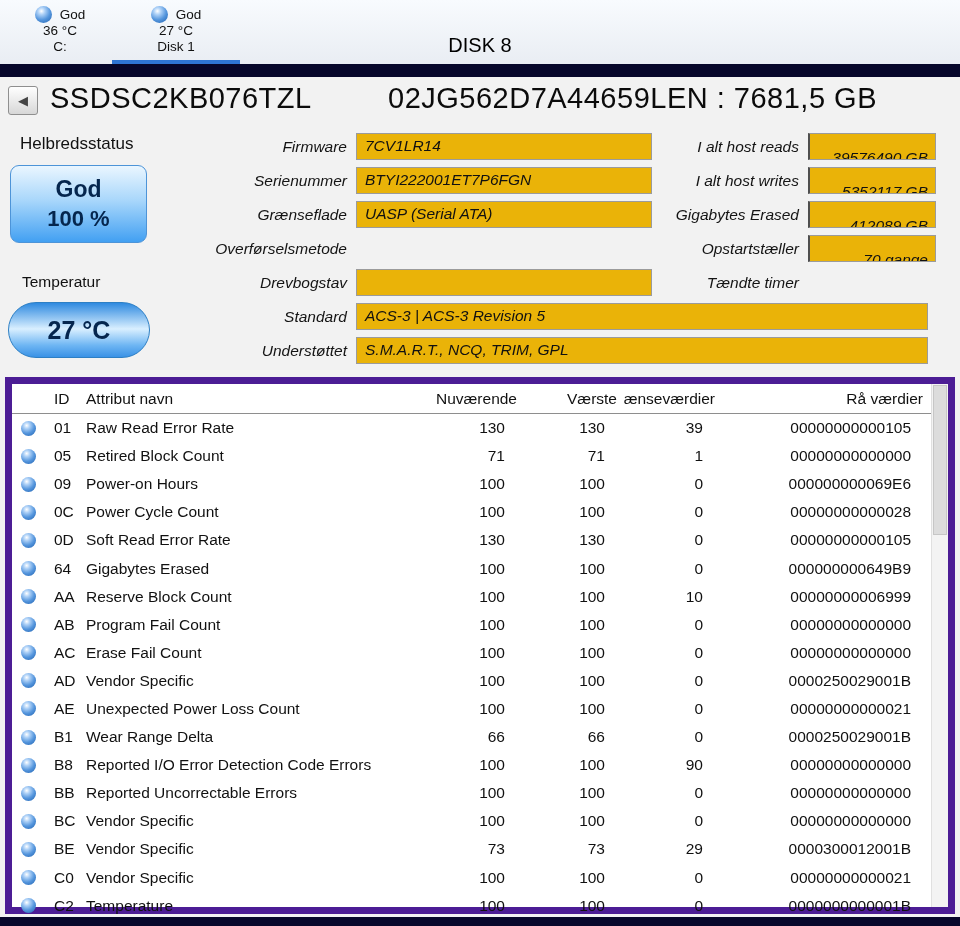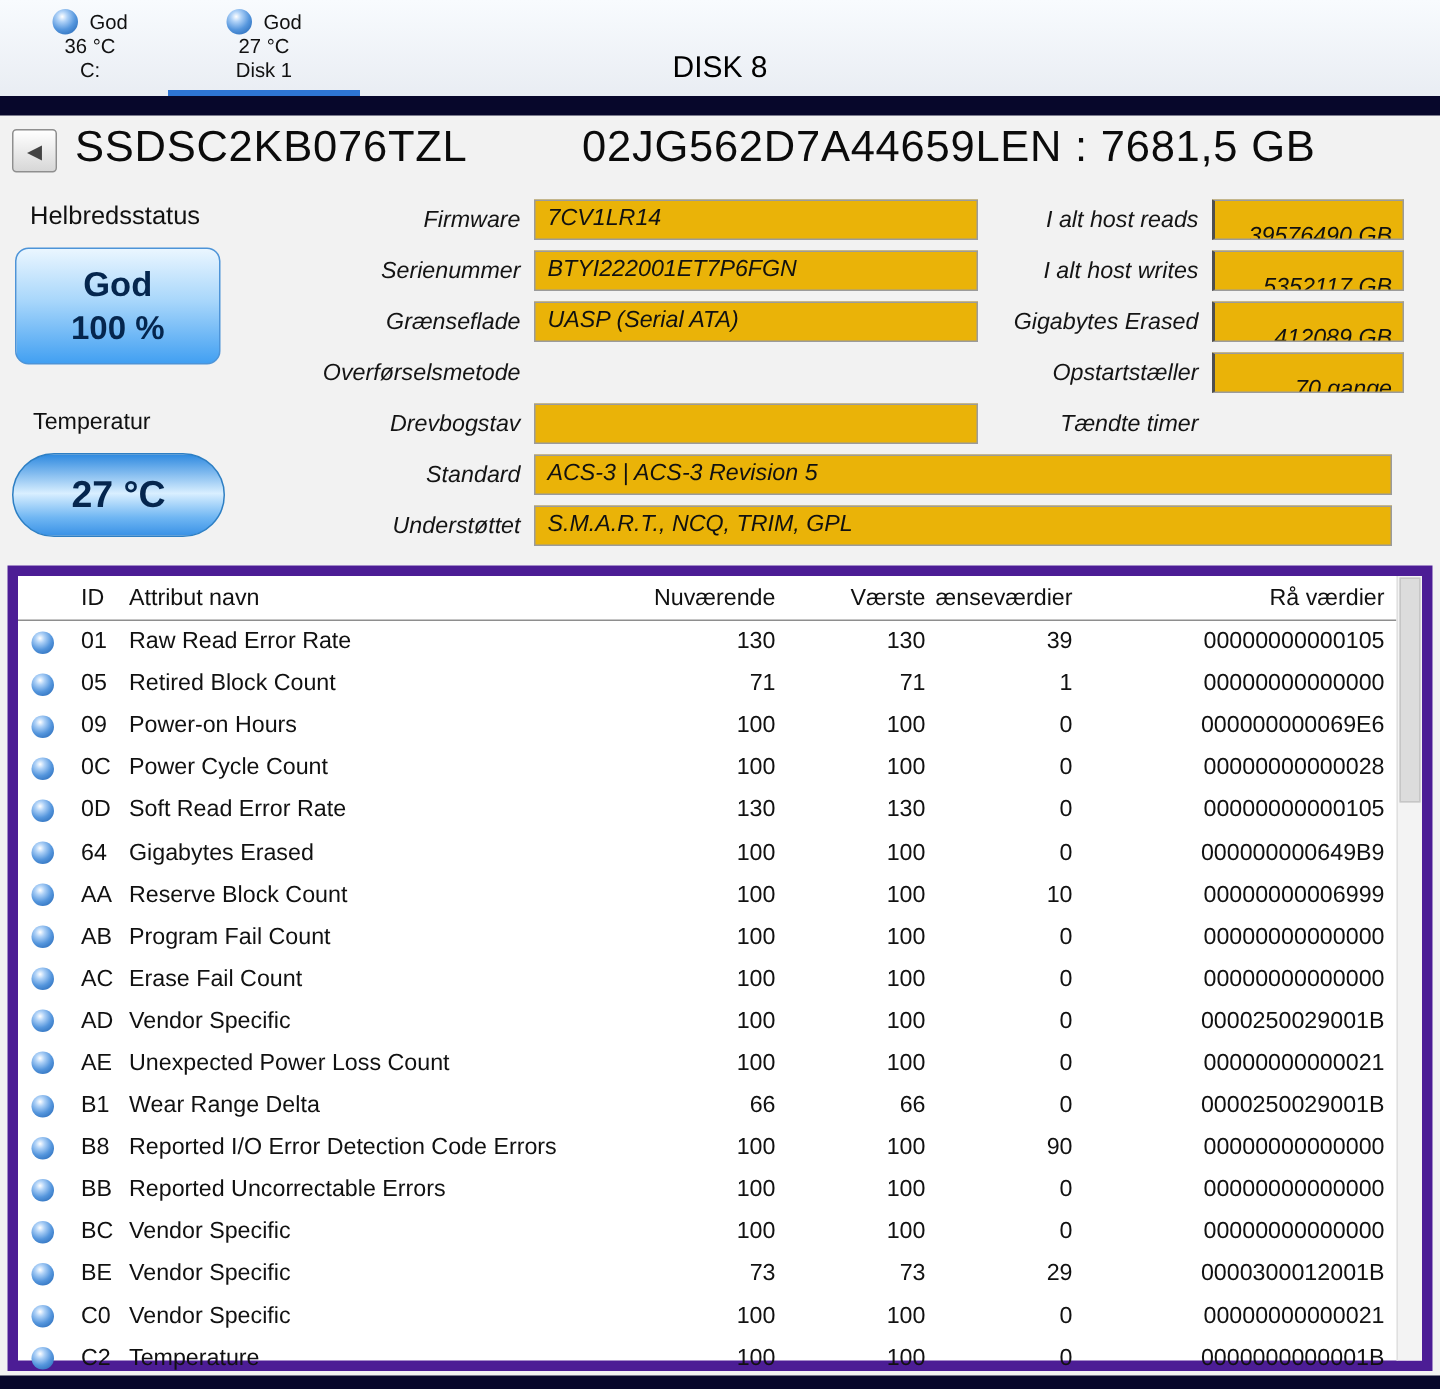--- a/index.html
+++ b/index.html
@@ -96,21 +96,21 @@
   }
   .thead, .srow {
     display:grid;
     grid-template-columns:36px 36px 1fr 95px 100px 98px 213px;
     font-size:15.5px; color:#111;
   }
   .thead {
     height:30px; line-height:29px; border-bottom:1px solid #8e8e8e;
     margin-right:17px;
   }
-  .tbody { margin-right:17px; }
+  .tbody { margin-right:29px; }
   .srow { height:28.1px; align-items:center; }
   .c-dot  { display:flex; align-items:center; padding-left:9px; }
   .c-dot .sphere { width:15px; height:15px; }
   .c-id   { padding-left:6px; text-align:left; }
   .c-name { padding-left:2px; text-align:left; white-space:nowrap; overflow:hidden; }
   .c-cur, .c-worst, .c-thr { text-align:right; padding-right:3px; }
   .c-raw  { text-align:right; padding-right:8px; white-space:nowrap; }
 
   .scrollbar {
     position:absolute; top:0; right:0; width:17px; height:100%;

